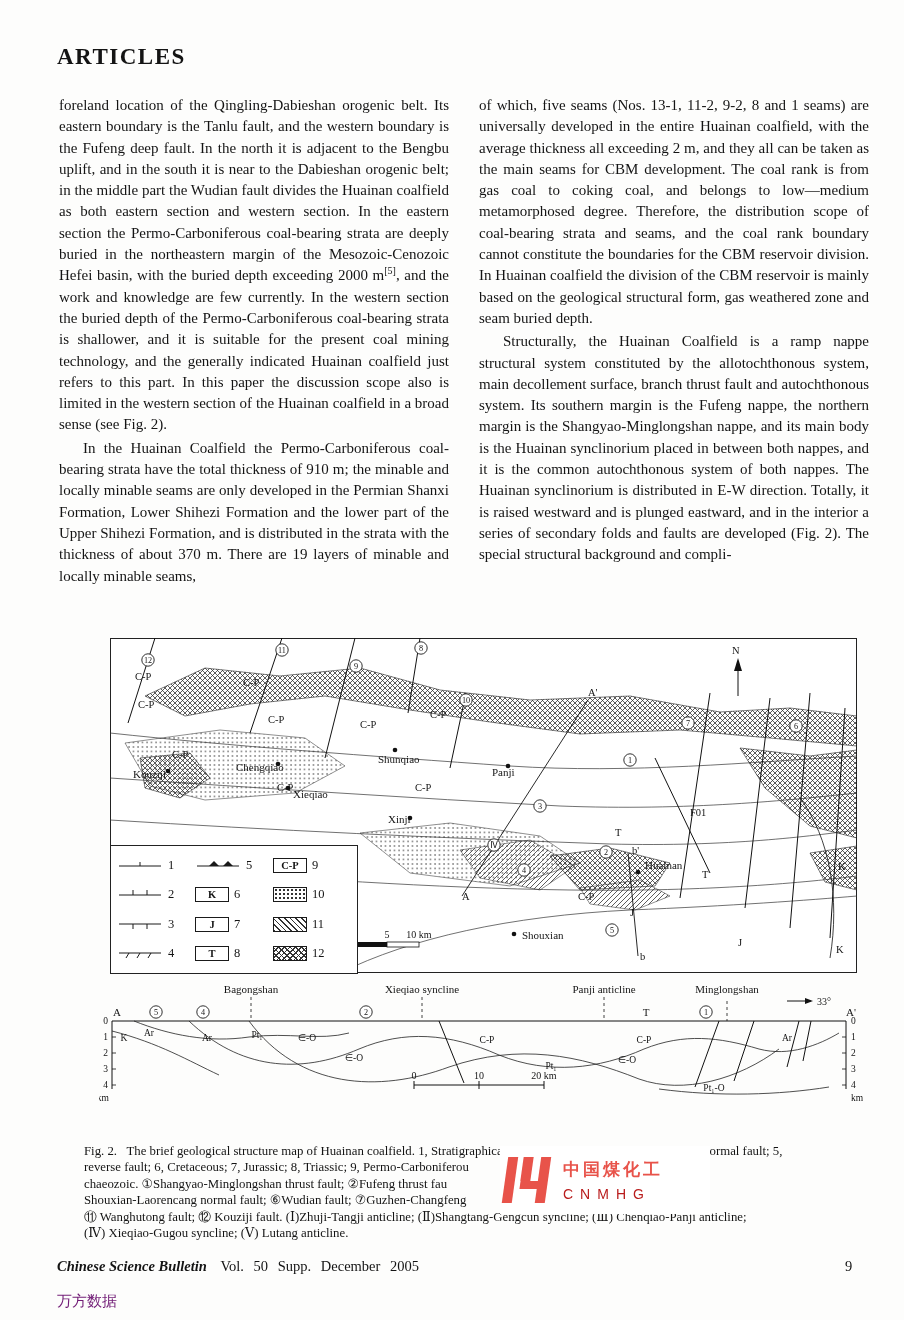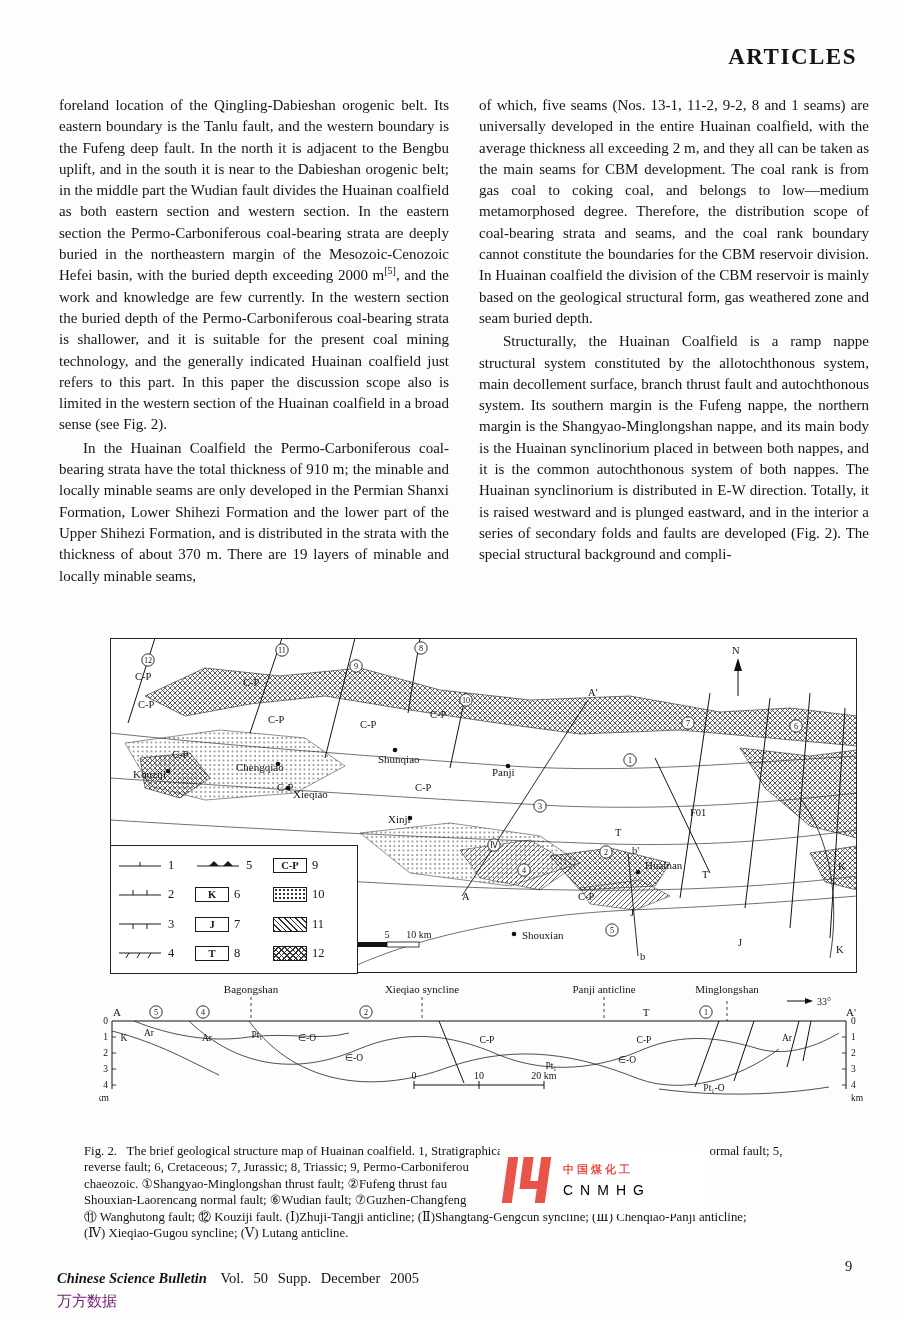--- a/index.html
+++ b/index.html
@@ -1,18 +1,18 @@
 <!DOCTYPE html>
 <html><head>
 <meta charset="utf-8">
 <style>
   html,body{margin:0;padding:0;background:#e9e9e9;}
   .page{position:relative;width:904px;height:1320px;background:#fdfdfc;margin:0 auto;
         font-family:"Liberation Serif","DejaVu Serif",serif;color:#141414;overflow:hidden;}
-  .header{position:absolute;top:44px;left:57px;width:800px;text-align:right;
+  .header{position:absolute;top:44px;left:57px;width:800px;
           font-weight:bold;font-size:23px;letter-spacing:1.5px;}
   .col{position:absolute;top:93px;width:394px;}
   .col-left{left:57px;}
   .col-right{left:477px;}
   .col p{margin:2px;text-align:justify;font-size:15px;line-height:21.3px;}
   .col p.indent{text-indent:24px;}
   sup{font-size:10px;line-height:0;}
   
   .map-wrap{position:absolute;left:110px;top:638px;}
   .sec-wrap{position:absolute;left:99px;top:983px;}
@@ -33,25 +33,25 @@
   .caption div{white-space:pre-wrap;}
   
   .watermark{position:absolute;left:500px;top:1146px;width:210px;height:68px;background:#fff;
              display:flex;align-items:center;gap:9px;}
   .wm-logo{position:relative;width:54px;height:54px;flex:none;}
   .wm-logo i{position:absolute;background:#e8534a;display:block;}
   .wm-logo .b1{left:5px;top:4px;width:10px;height:46px;transform:skewX(-8deg);}
   .wm-logo .b2{left:22px;top:4px;width:10px;height:24px;transform:skewX(-8deg);}
   .wm-logo .b3{left:38px;top:4px;width:10px;height:46px;transform:skewX(-8deg);}
   .wm-logo .b4{left:20px;top:28px;width:26px;height:8px;transform:skewX(-8deg);}
-  .wm-cn{font-size:11px;color:#e8534a;letter-spacing:3px;font-weight:bold;
+  .wm-cn{font-size:17px;color:#e8534a;letter-spacing:3px;font-weight:bold;
          font-family:"DejaVu Sans",sans-serif;}
-  .wm-en{font-size:14px;color:#000000;letter-spacing:7px;margin-top:5px;
+  .wm-en{font-size:14px;color:#b91c1c;letter-spacing:7px;margin-top:5px;
          font-family:"Liberation Sans",sans-serif;}
-  .footer{position:absolute;left:57px;top:1258px;width:740px;font-size:14.5px;margin-top:12px;}
+  .footer{position:absolute;left:57px;top:1258px;width:740px;font-size:14.5px;}
   .footer .journal{font-weight:bold;font-style:italic;}
   .footer .issue{margin-left:10px;word-spacing:6px;}
   .pagenum{position:absolute;left:845px;top:1258px;font-size:14.5px;}
   .wf{position:absolute;left:57px;top:1292px;font-size:15px;color:#701a75;
       font-family:"DejaVu Sans",sans-serif;}
 </style>
 </head>
 <body>
 
 <div class="page">

